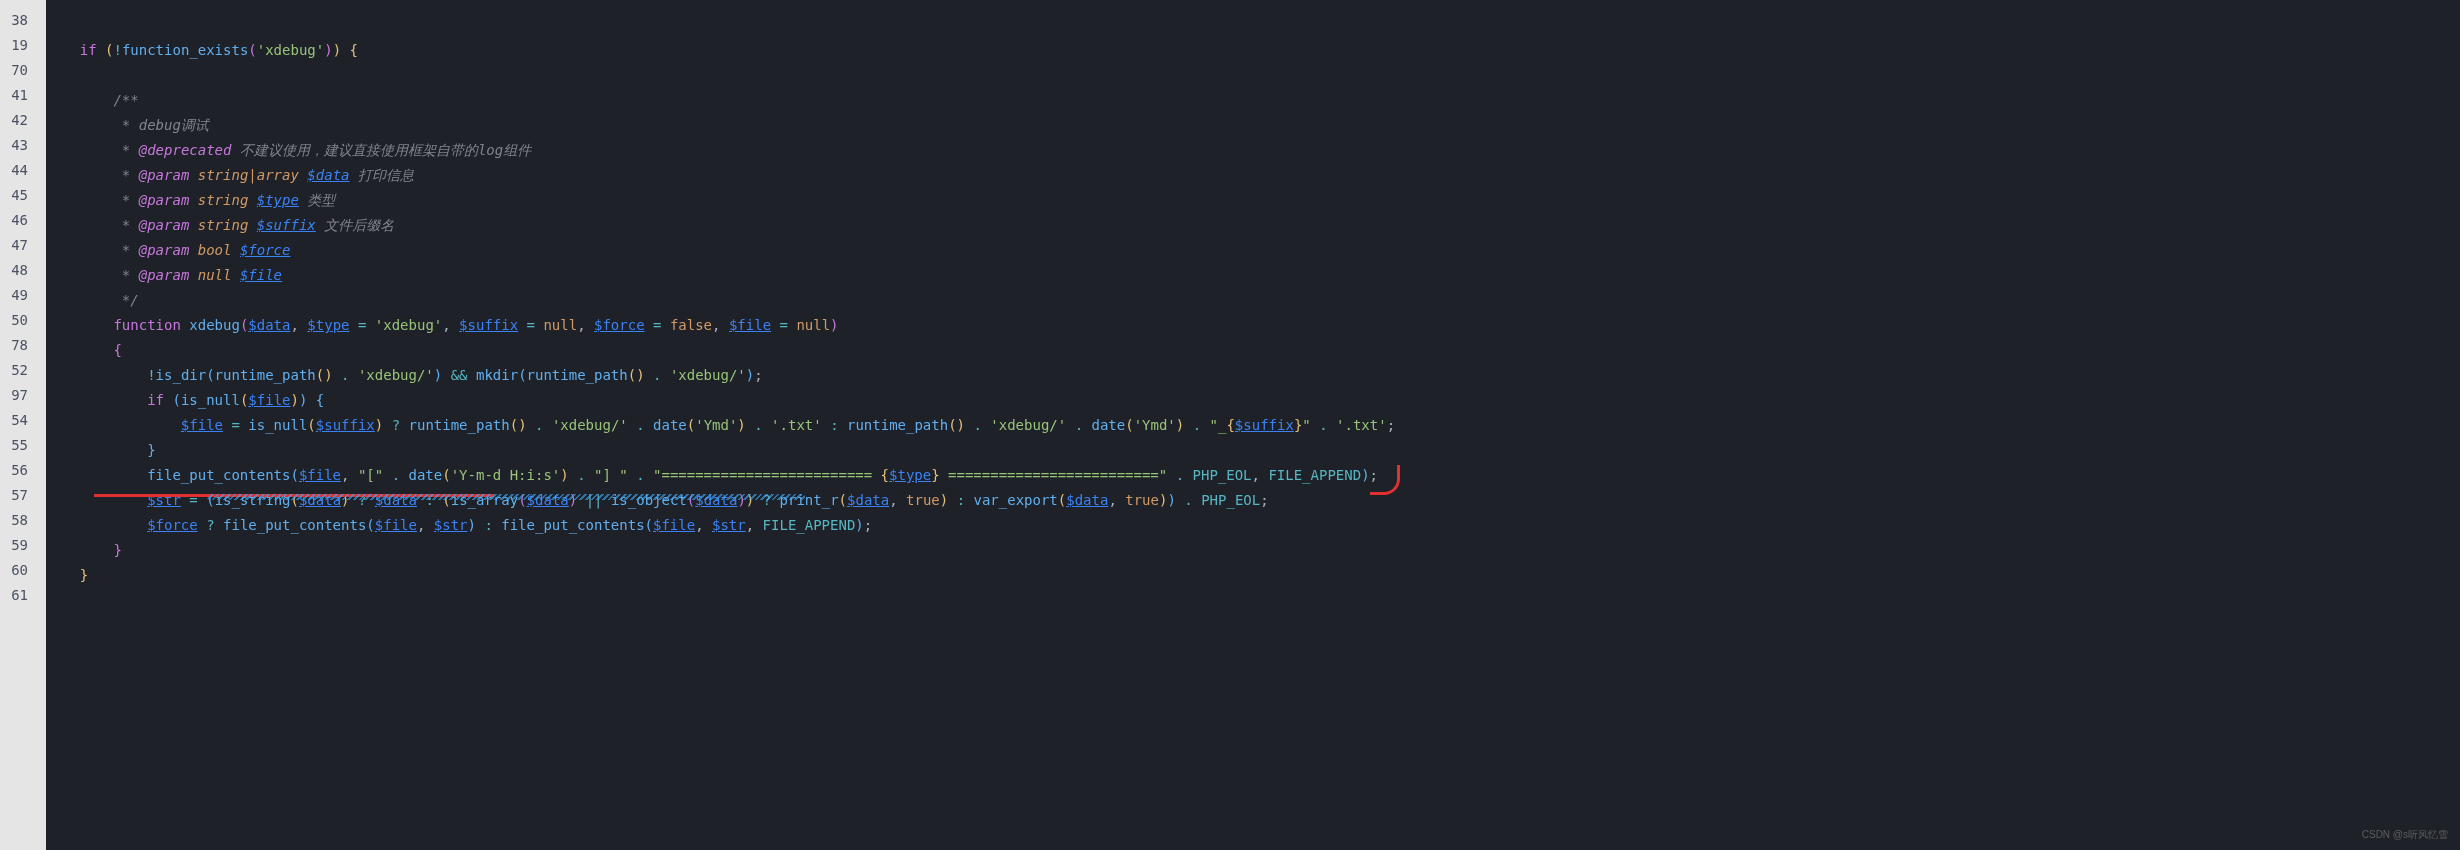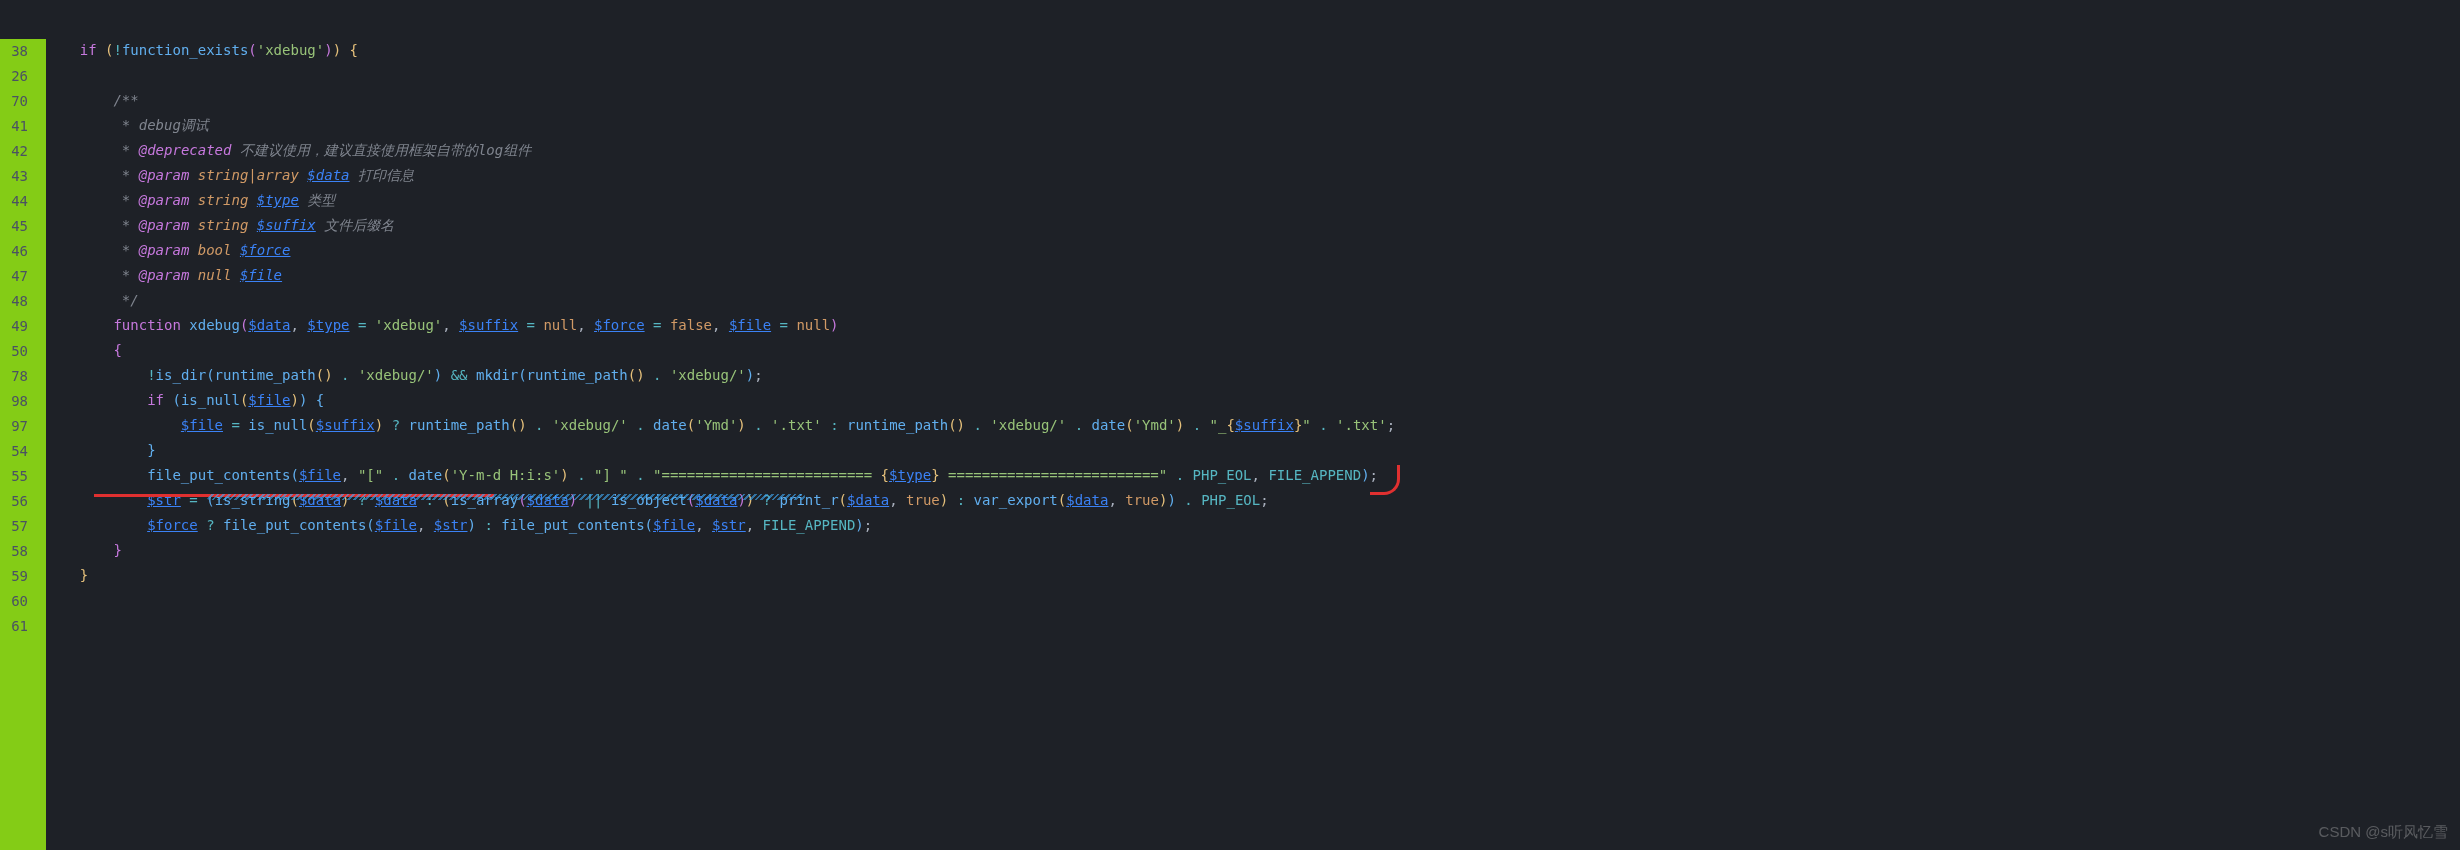--- a/index.html
+++ b/index.html
@@ -7,28 +7,27 @@
   background: #1e2127;
   font-family: 'Menlo', 'Monaco', 'Consolas', monospace;
   font-size: 14px;
   color: #abb2bf;
   display: flex;
   width: 2460px;
   height: 850px;
   position: relative;
 }
 .gutter {
-  background: #84cc16;
+  background: #e5e5e5;
   color: #4b5263;
   text-align: right;
-  padding: 0 18px 0 0;
+  padding: 8px 18px 0 0;
   user-select: none;
   width: 46px;
   line-height: 25px;
-  margin-top: 39px;
 }
 .gutter .ln { height: 25px; }
 .code {
   flex: 1;
   line-height: 25px;
   white-space: pre;
   overflow: hidden;
   margin-top: 13px;
 }
 .line { height: 25px; }
@@ -44,21 +43,21 @@
 .c-param { color: #d19a66; font-style: italic; }
 .c-brace { color: #e5c07b; }
 .c-brace2 { color: #c678dd; }
 .c-brace3 { color: #61afef; }
 
 .watermark {
   position: absolute;
   bottom: 8px;
   right: 12px;
   color: rgba(200,200,200,0.35);
-  font-size: 15px;
+  font-size: 10px;
   font-family: sans-serif;
 }
 .annotation {
   position: absolute;
   z-index: 10;
   pointer-events: none;
 }
 .red-underline {
   border-bottom: 3px solid #e03030;
   height: 2px;
@@ -80,34 +79,34 @@
   );
   opacity: 0.6;
   border-radius: 3px;
 }
 </style>
 </head>
 <body>
 
 <div class="gutter">
     <div class="ln">38</div>
-    <div class="ln">26</div>
+    <div class="ln">19</div>
     <div class="ln">70</div>
     <div class="ln">41</div>
     <div class="ln">42</div>
     <div class="ln">43</div>
     <div class="ln">44</div>
     <div class="ln">45</div>
     <div class="ln">46</div>
     <div class="ln">47</div>
     <div class="ln">48</div>
     <div class="ln">49</div>
     <div class="ln">50</div>
     <div class="ln">78</div>
-    <div class="ln">98</div>
+    <div class="ln">52</div>
     <div class="ln">97</div>
     <div class="ln">54</div>
     <div class="ln">55</div>
     <div class="ln">56</div>
     <div class="ln">57</div>
     <div class="ln">58</div>
     <div class="ln">59</div>
     <div class="ln">60</div>
     <div class="ln">61</div>
   </div>

